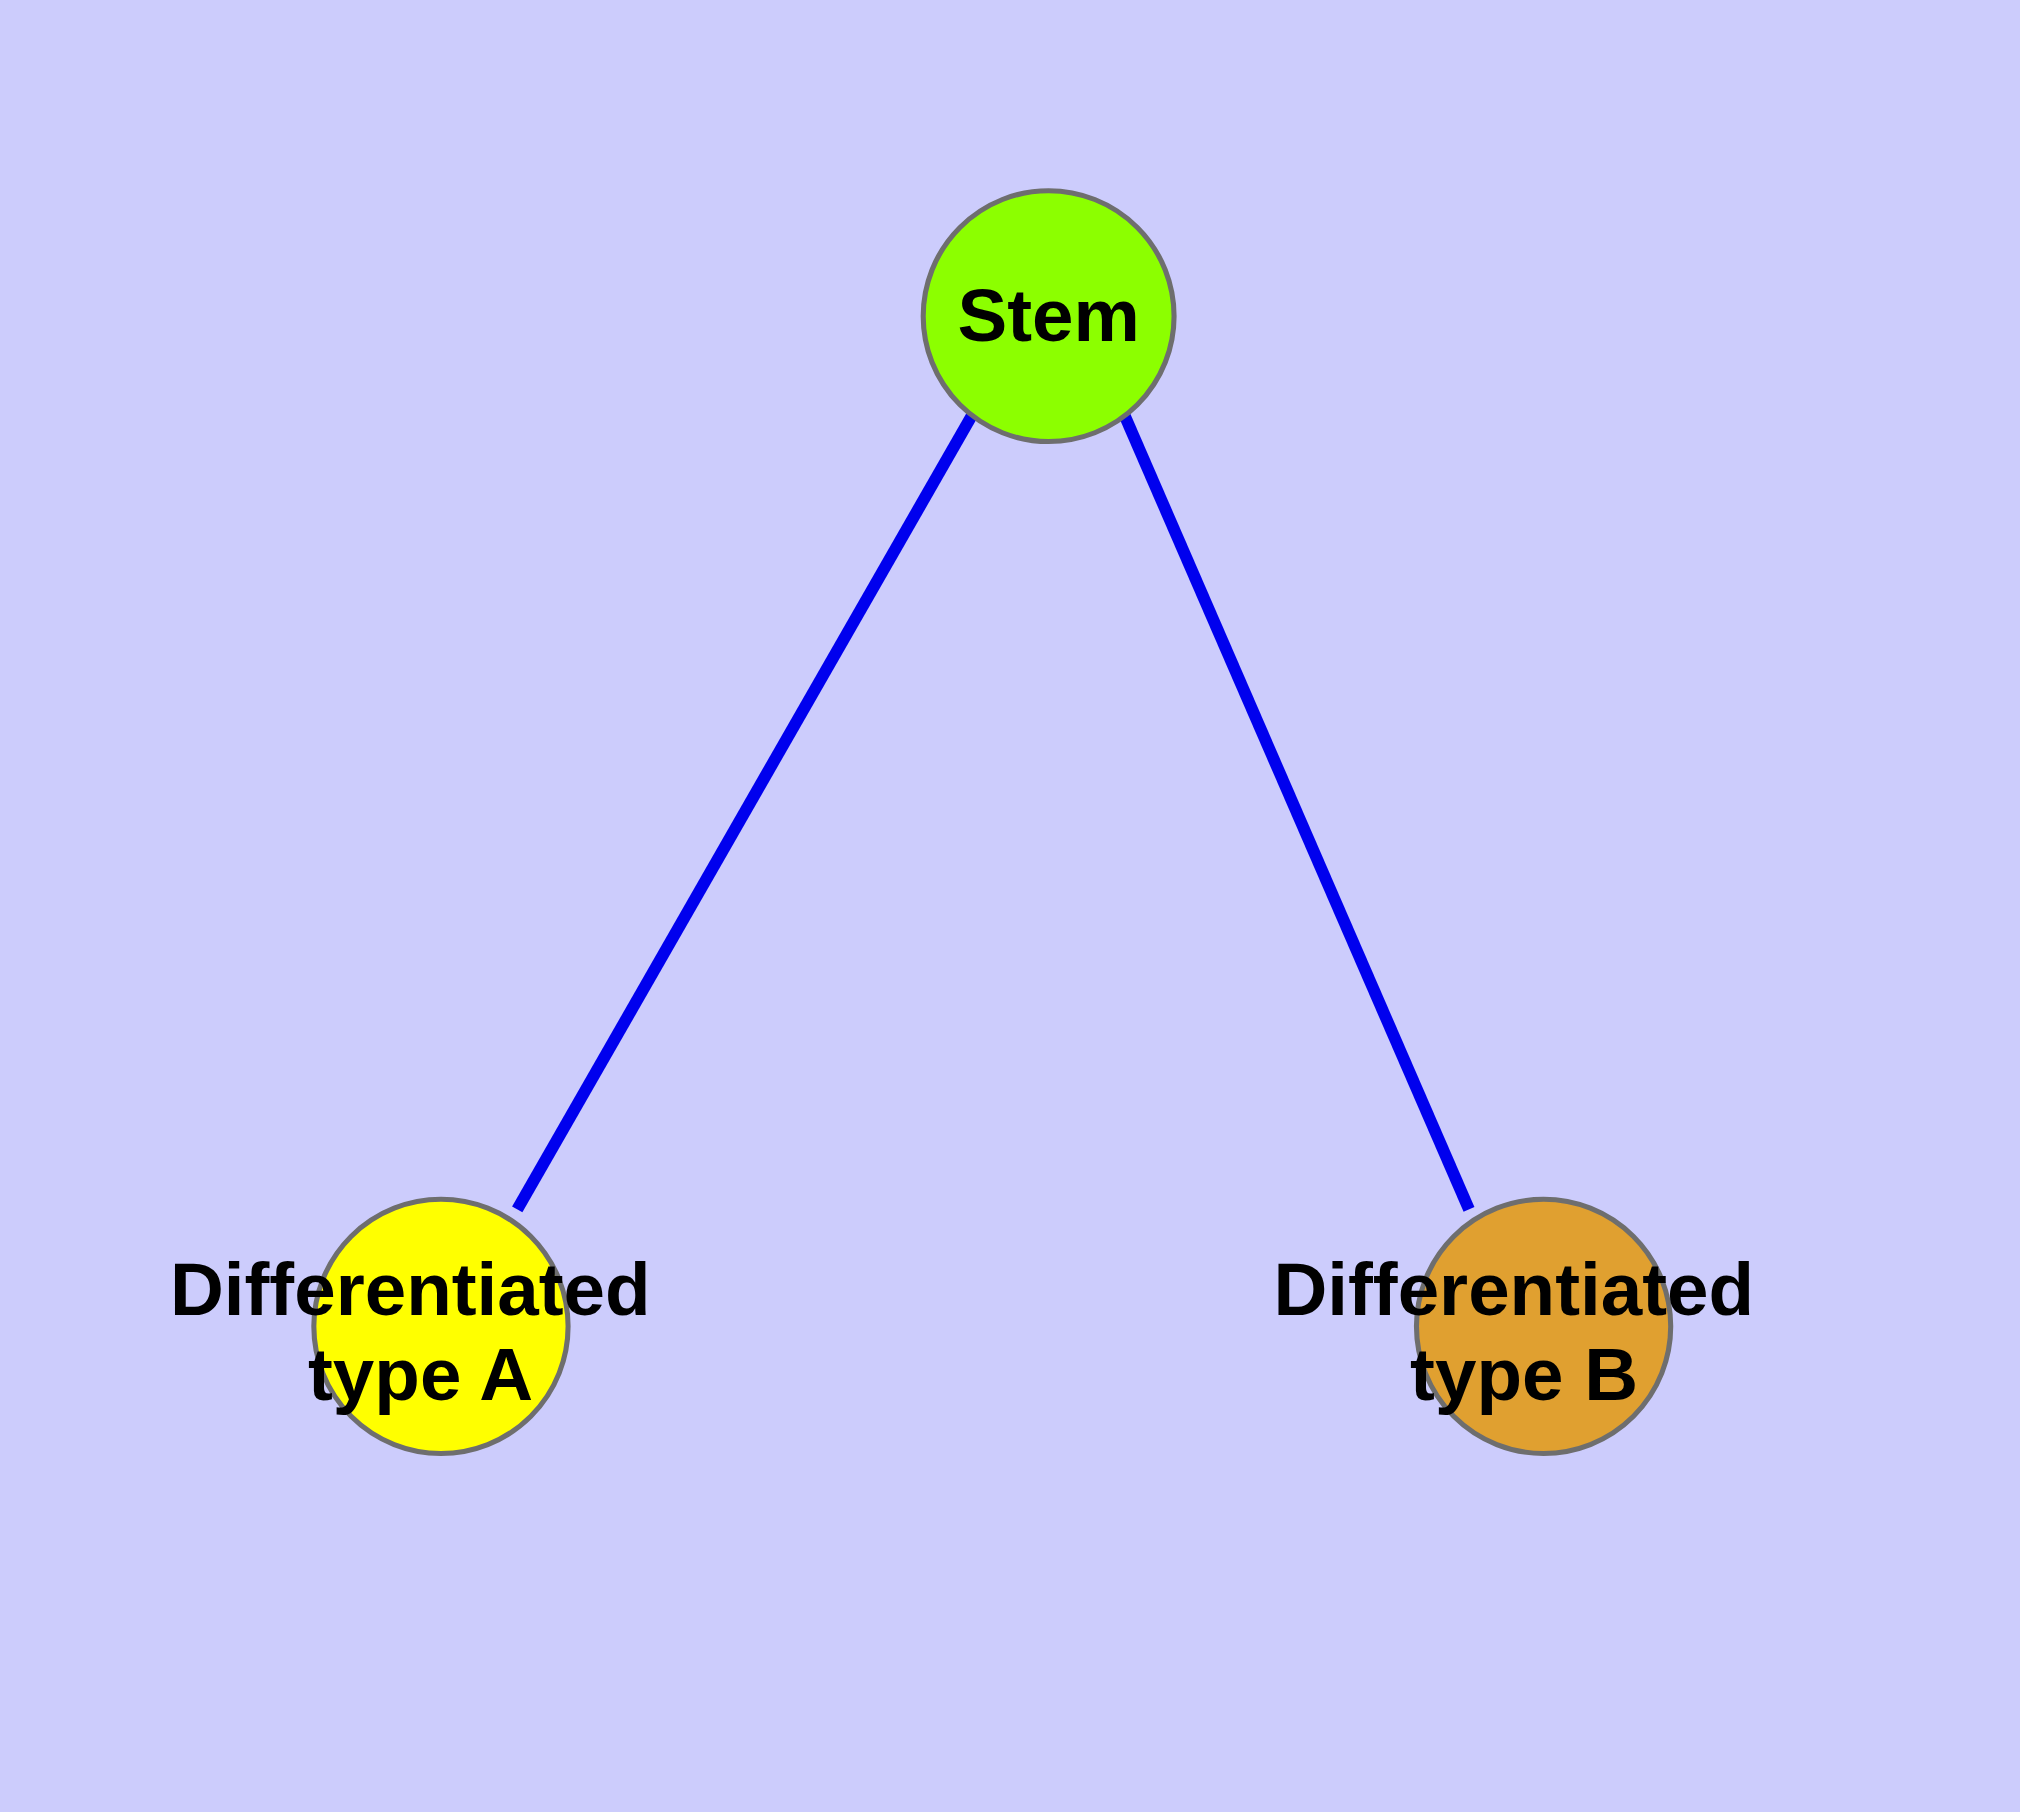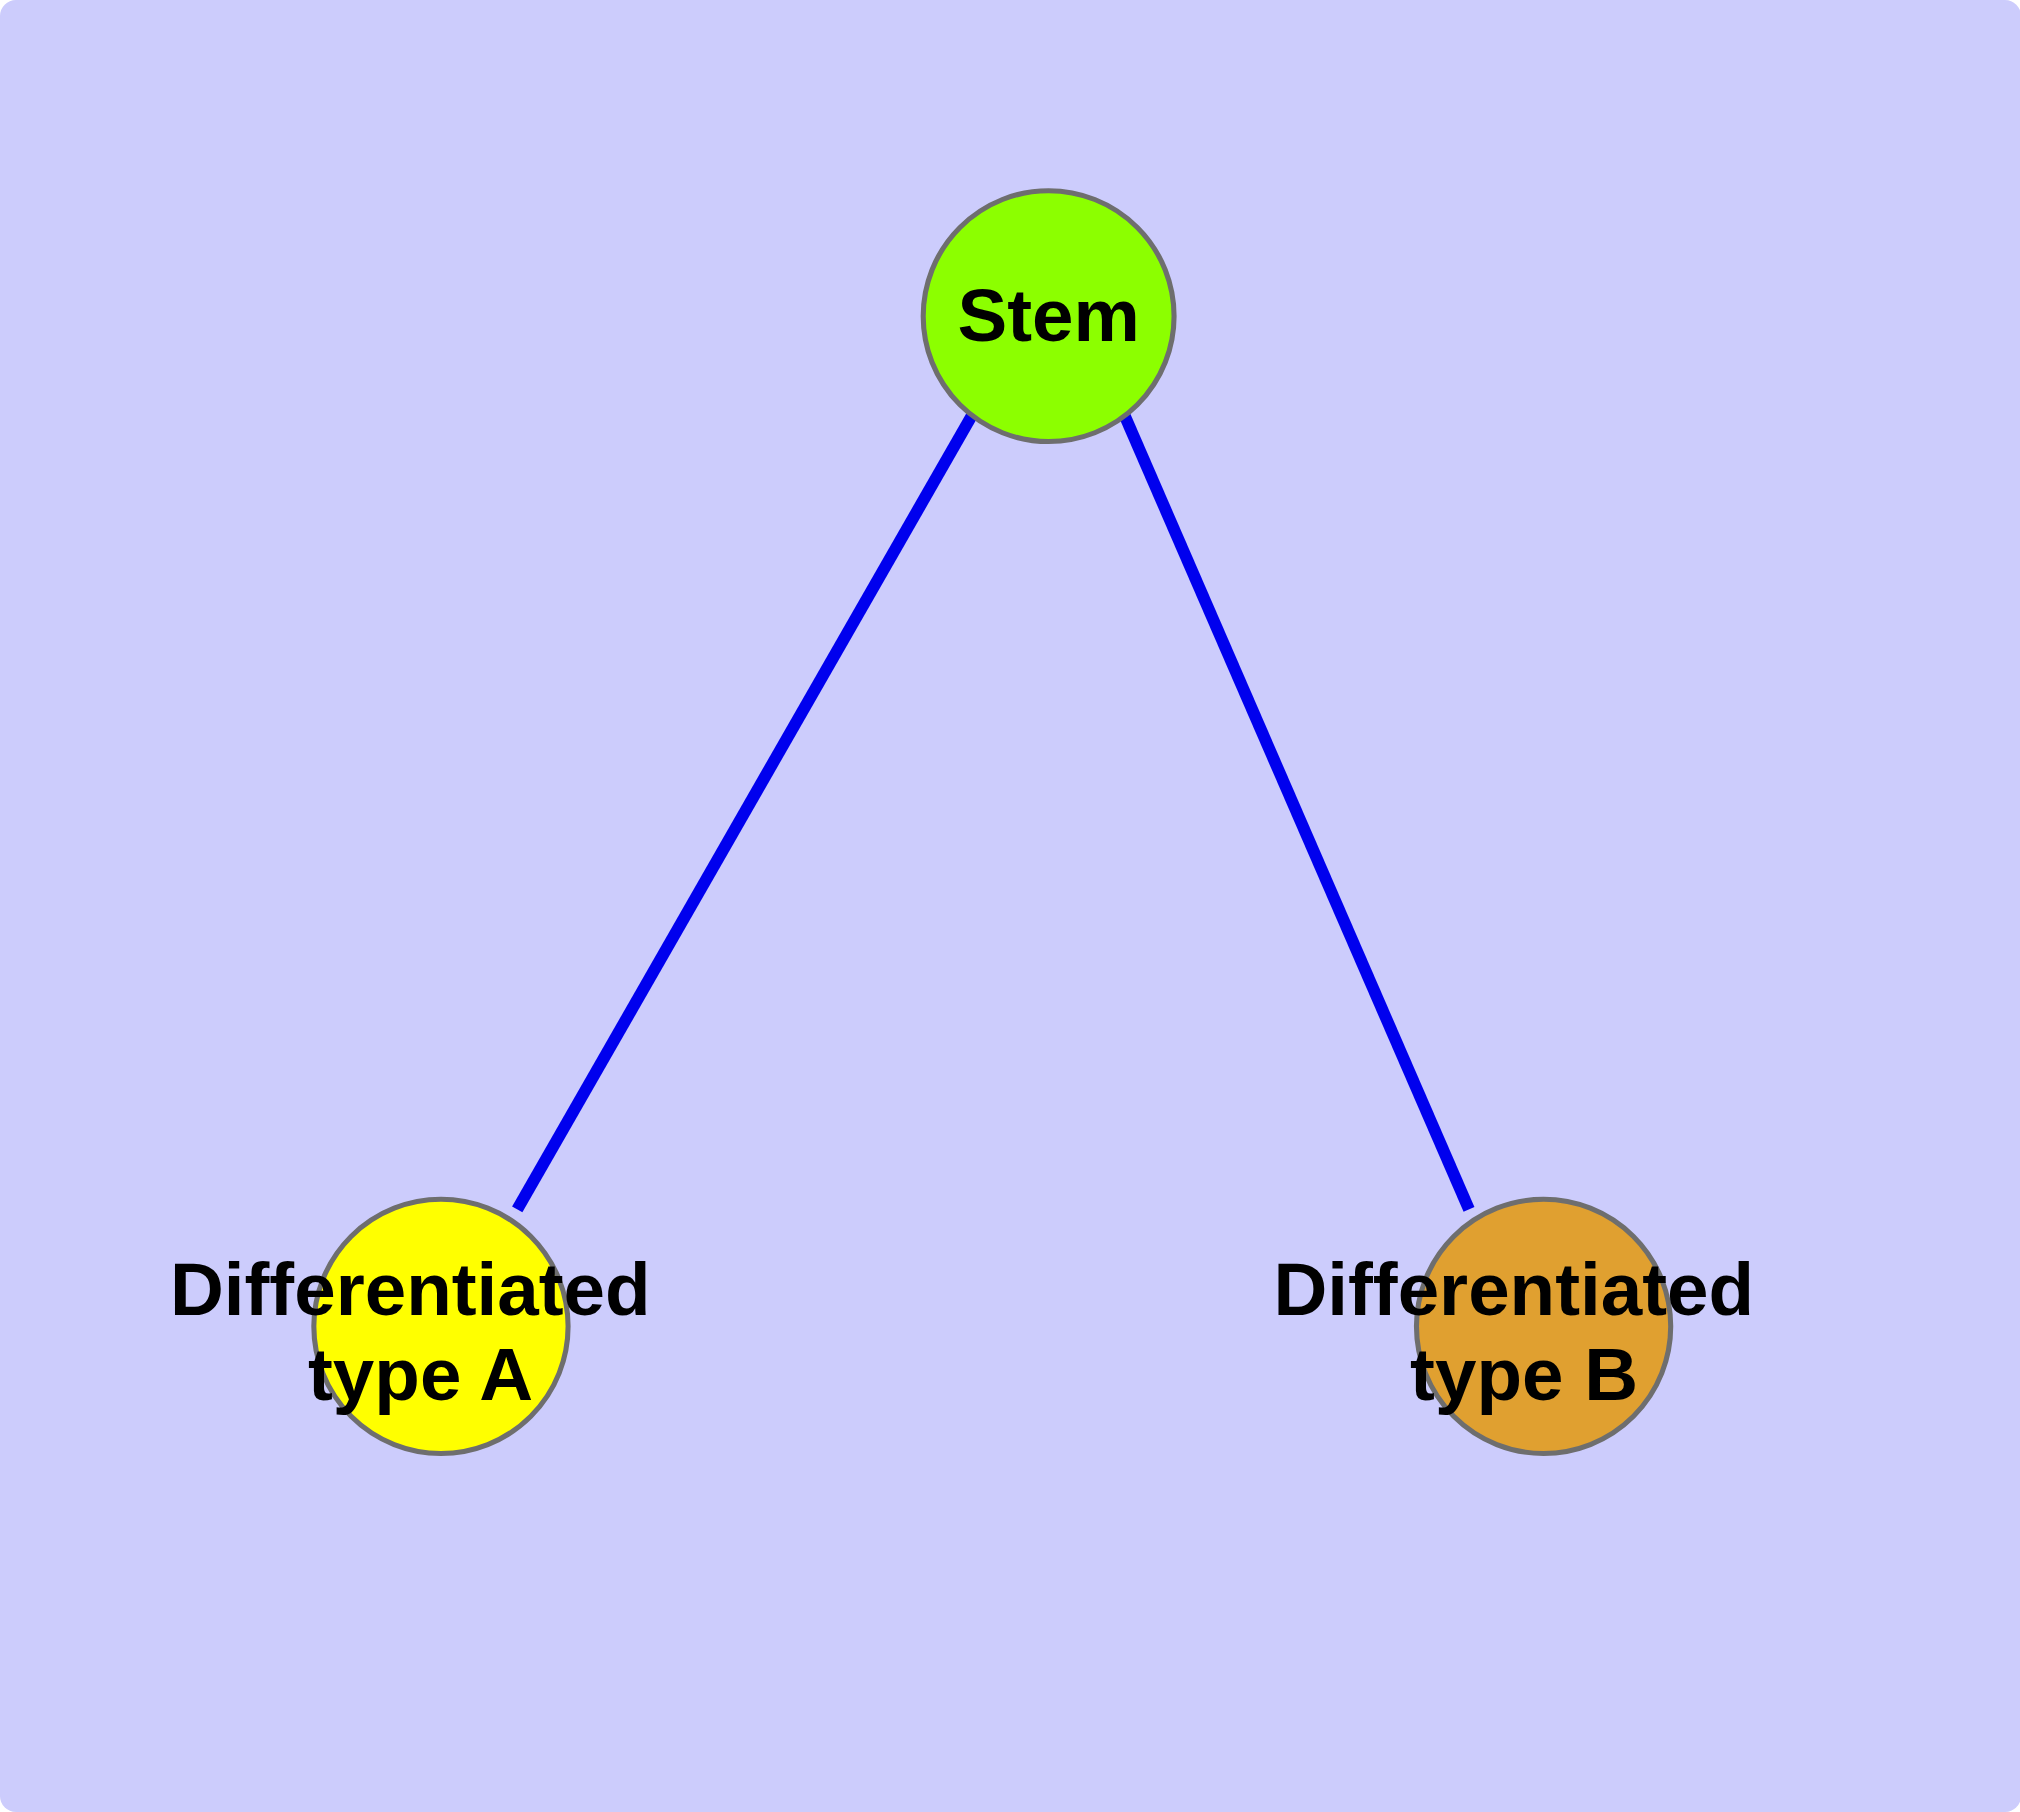--- a/index.html
+++ b/index.html
@@ -41,21 +41,21 @@
     font-size: 88px;
     fill: #000000;
     text-anchor: middle;
     dominant-baseline: auto;
     paint-order: normal;
   }
 </style>
 </head>
 <body>
 
-<div id="canvas" style="width: 2021px; height: 1812px; background: rgb(204, 204, 252); border-radius: 16px;">
+<div id="canvas" style="width: 2021px; height: 1812px; background: rgb(204, 204, 252);">
   <svg id="graph-svg" viewBox="0 0 2384 2138" style="width: 2021px; height: 1812px;">
 
     <g>
       <line class="edge-line" x1="1146" y1="491" x2="610" y2="1427" stroke="#0000ee" stroke-width="14"></line>
       <line class="edge-line" x1="1327" y1="491" x2="1733" y2="1427" stroke="#0000ee" stroke-width="14"></line>
     </g>
 
     <g>
 
       <g>

